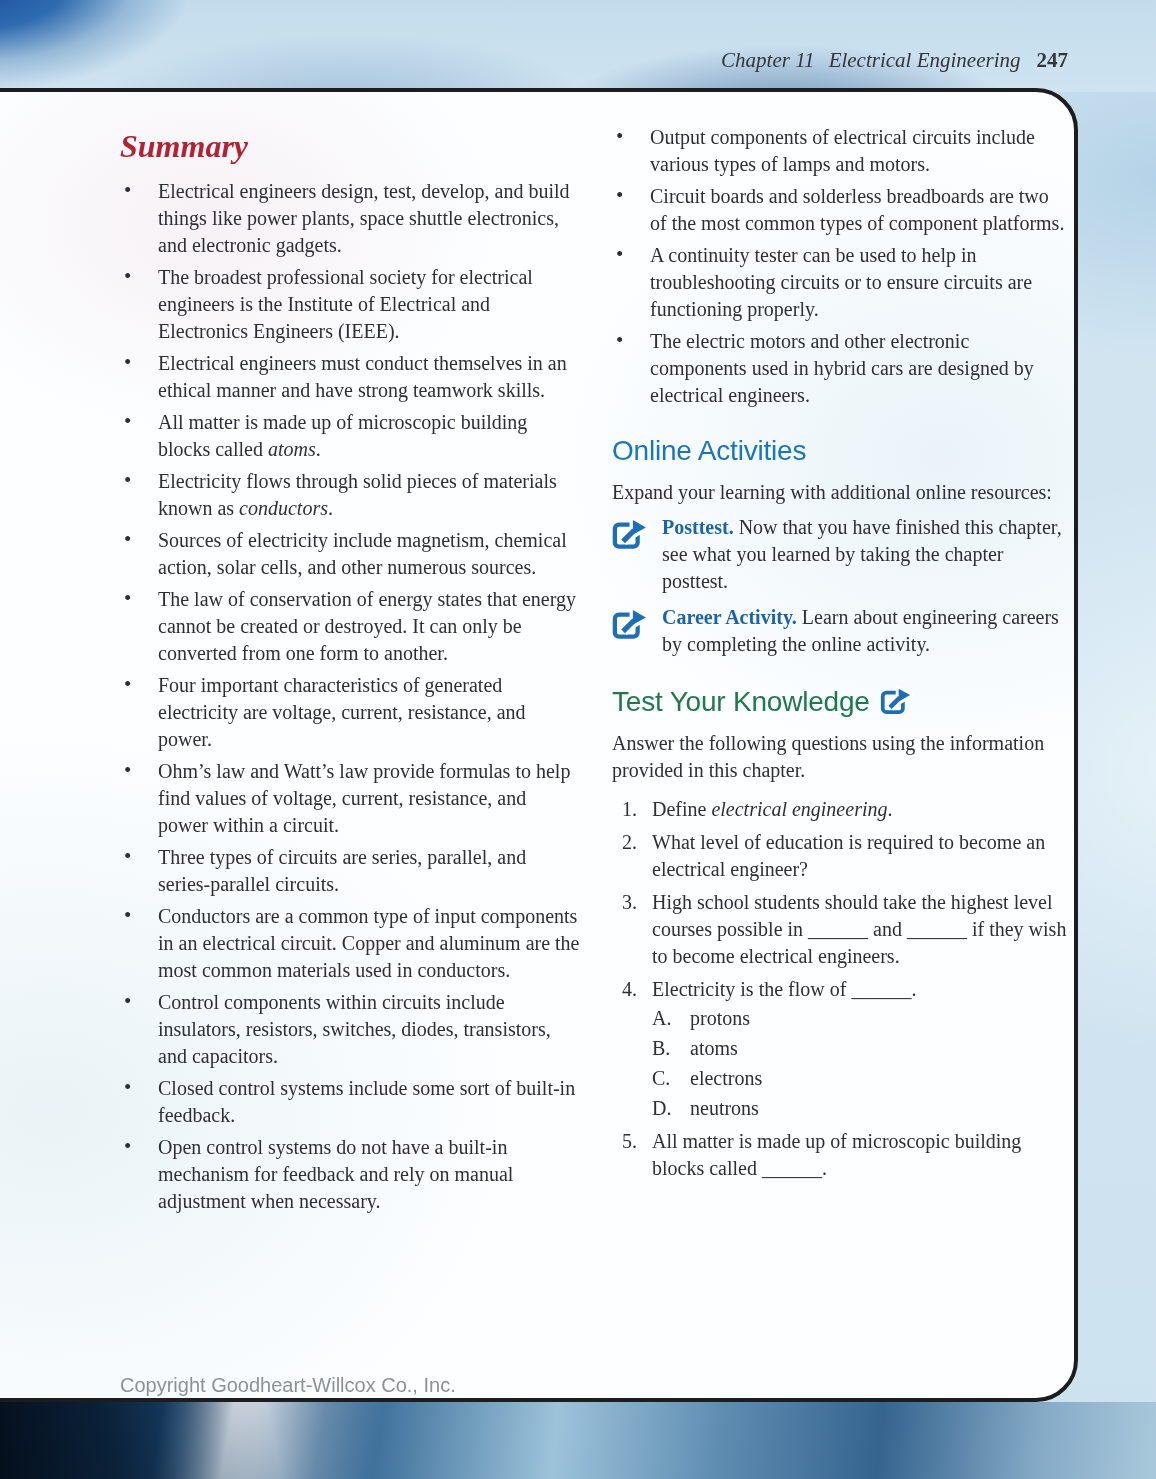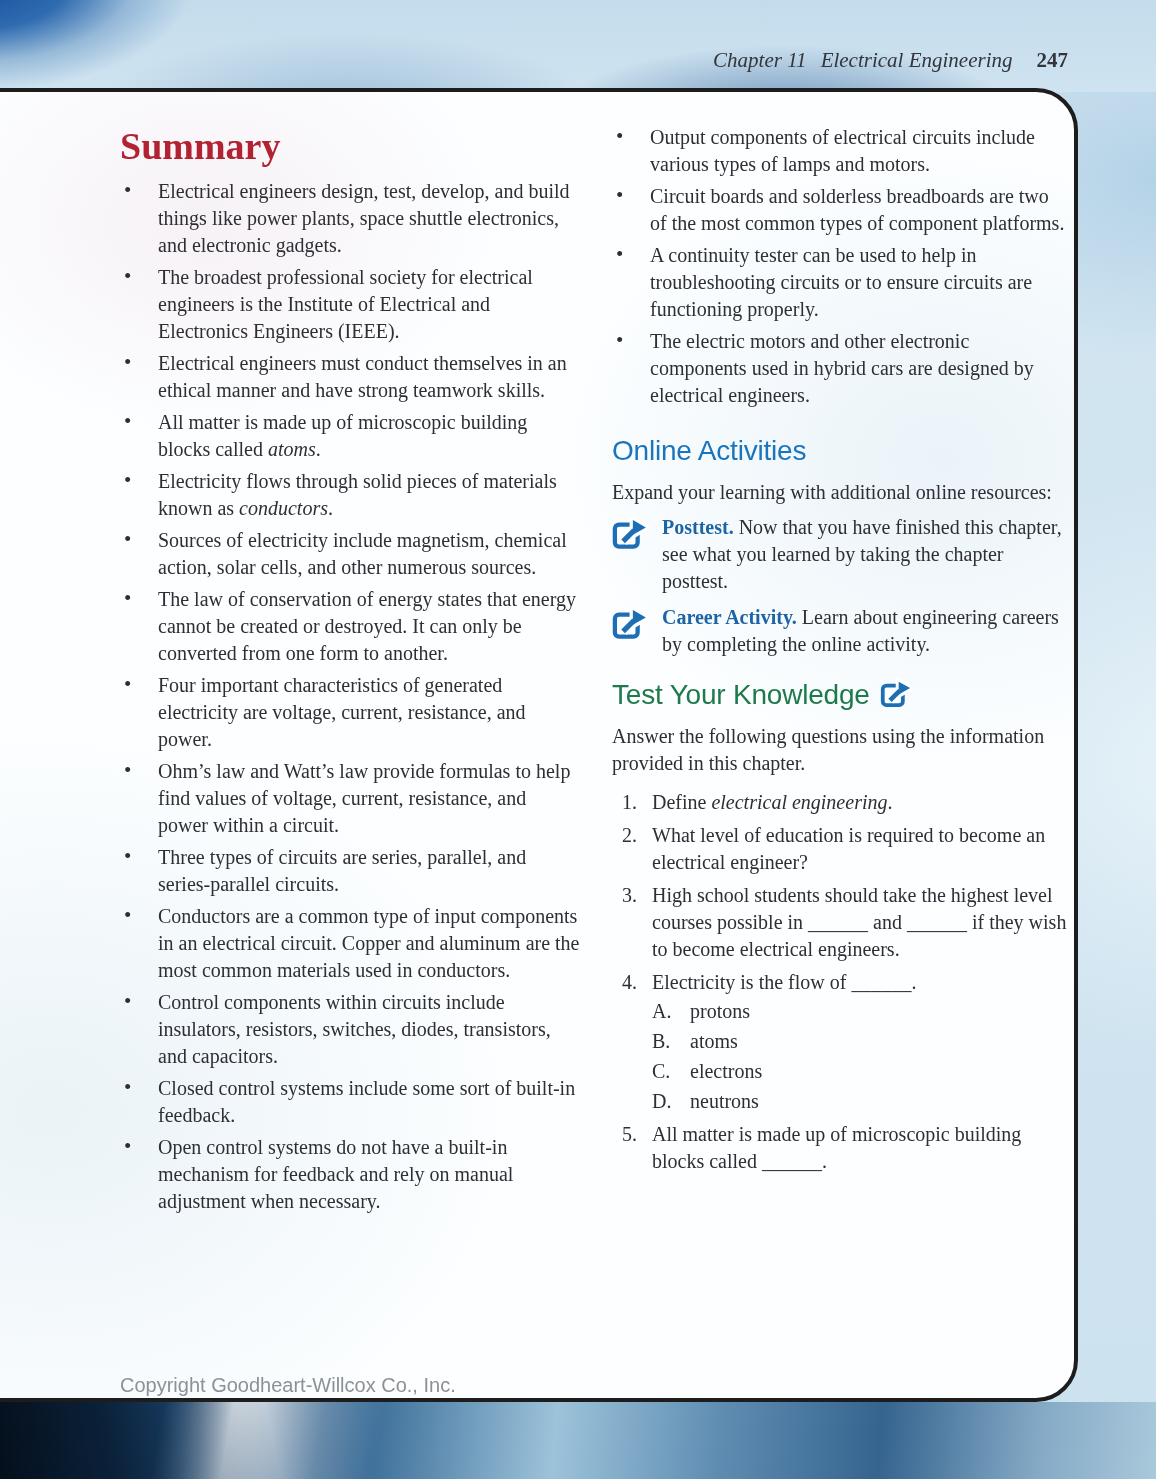--- a/index.html
+++ b/index.html
@@ -27,48 +27,48 @@
       linear-gradient(100deg, rgba(255,255,255,0) 14%, rgba(255,255,255,.95) 20%, rgba(255,255,255,.25) 28%, rgba(255,255,255,0) 33%),
       linear-gradient(95deg, #0c2440 0%, #1a4168 16%, #3c6e99 32%, #9dc3da 48%, #5f8db2 62%, #35648f 76%, #86abc7 90%, #a9c8db 100%);
   }
   
   .header {
     position:absolute; top:48px; right:88px; text-align:right;
     font-size:21px; color:#34353b; white-space:nowrap;
   }
   .header .chapter { font-style:italic; font-weight:normal; margin-right:14px; }
   .header .title   { font-style:italic; margin-right:16px; }
-  .header .pageno  { font-weight:bold;margin-left:8px; }
+  .header .pageno  { font-weight:bold; }
   
   .card {
     position:absolute; left:-44px; top:88px; box-sizing:border-box;
     width:1122px; height:1314px;
     border:4px solid #1d1d1d; border-radius:42px;
     background:
       radial-gradient(420px 300px at 22% 10%, rgba(238,220,229,.38), rgba(255,255,255,0) 70%),
       radial-gradient(520px 420px at 88% 28%, rgba(219,234,243,.55), rgba(255,255,255,0) 72%),
       radial-gradient(640px 520px at 8% 78%, rgba(222,235,241,.6), rgba(255,255,255,0) 72%),
       #fcfeff;
   }
   .col { position:absolute; font-size:20px; line-height:27px; color:#2e2f36; }
   .col-left  { left:120px; top:128px; width:460px; }
   .col-right { left:612px; top:124px; width:458px; }
   h1.summary {
-    margin:0 0 14px 0; font-size:38px; line-height:36px; font-weight:bold;
+    margin:0 0 14px 0; font-size:32px; line-height:36px; font-weight:bold;font-style:italic;
   }
   ul.bullets { list-style:none; margin:0; padding:0; }
   ul.bullets > li { position:relative; padding-left:38px; margin:0 0 5px 0; }
   ul.bullets > li::before {
     content:"\2022"; position:absolute; left:4px; top:-1px; font-size:21px; color:#2e2f36;
   }
   h2.sans {
     font-family:"Liberation Sans", sans-serif; font-weight:400; letter-spacing:-.2px;
     font-size:28px; line-height:32px; margin:26px 0 12px 0;
   }
-  h2.tyk { margin-top:20px; }
+  h2.tyk { margin-top:27px; }
   .intro { margin:0 0 8px 0; }
   .intro-italic { margin:0 0 12px 0; }
   .activity { display:flex; margin:0 0 9px 0; }
   .activity .ico { flex:0 0 50px; padding-top:2px; }
   .activity .atext { flex:1; }
   .alabel { font-weight:bold;margin-top:40px; }
   ol.questions { list-style:none; margin:0; padding:0; }
   ol.questions > li { position:relative; padding-left:40px; margin:0 0 6px 0; }
   .qnum { position:absolute; left:10px; top:0; }
   ol.opts { list-style:none; margin:2px 0 2px 0; padding:0; }

